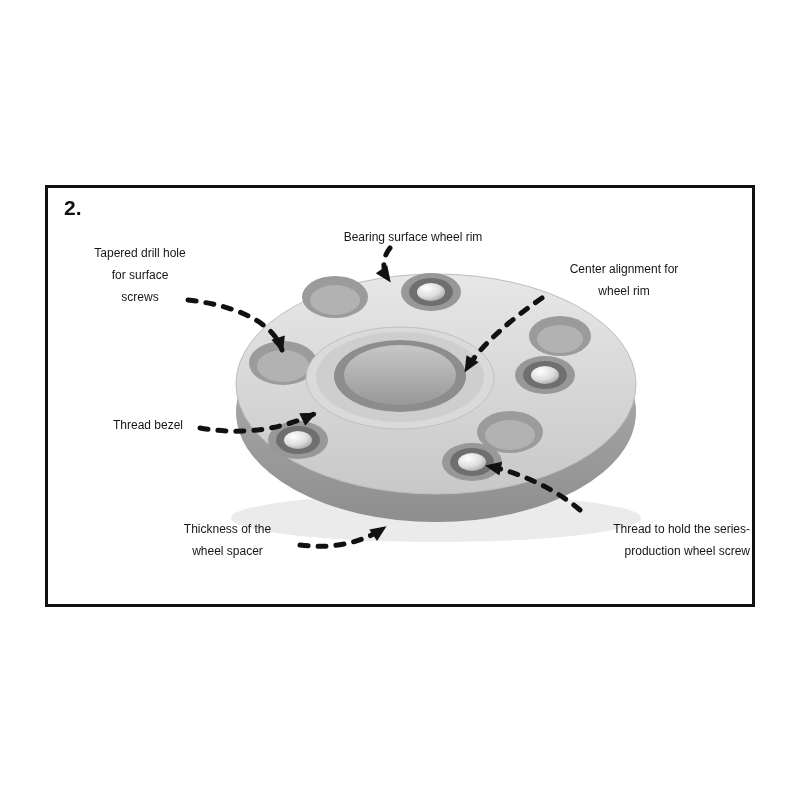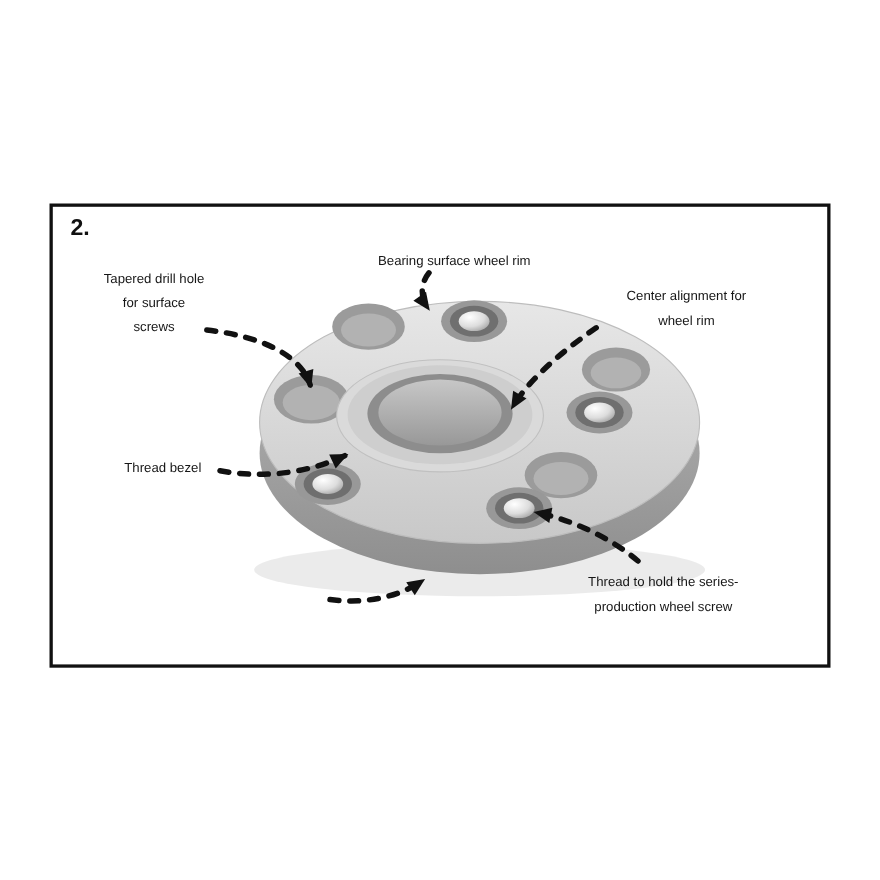--- a/index.html
+++ b/index.html
@@ -28,21 +28,21 @@
     position:absolute;
     font-size:12px; line-height:22px;
     text-align:center; color:#161616;
   }
   .label span { display:block; }
   .lbl-bearing   { left:200px; top:38px;  width:330px; }
   .lbl-tapered   { left:8px;   top:54px;  width:168px; }
   .lbl-center    { left:452px; top:70px;  width:248px; }
   .lbl-bezel     { left:38px;  top:226px; width:124px; }
   .lbl-thickness { left:92px;  top:330px; width:175px; }
-  .lbl-thread    { left:408px; top:330px; width:294px; }
+  .lbl-thread    { left:408px; top:330px; width:294px;text-align:right; }
 </style>
 </head>
 <body>
 
 <div class="page">
   <div class="frame">
 
     <svg class="layer" viewBox="0 0 704 416">
       <defs>
         <linearGradient id="topface" x1="0" y1="0" x2="0" y2="1">
@@ -146,20 +146,24 @@
 
     <div class="label lbl-center">
       <span>Center alignment for</span>
       <span>wheel rim</span>
     </div>
 
     <div class="label lbl-bezel">
       <span>Thread bezel</span>
     </div>
 
+    <div class="label lbl-thickness">
+      <span>Thickness of the</span>
+      <span>wheel spacer</span>
+    </div>
 
     <div class="label lbl-thread">
       <span>Thread to hold the series-</span>
       <span>production wheel screw</span>
     </div>
 
   </div>
 </div>
 
 </body></html>

